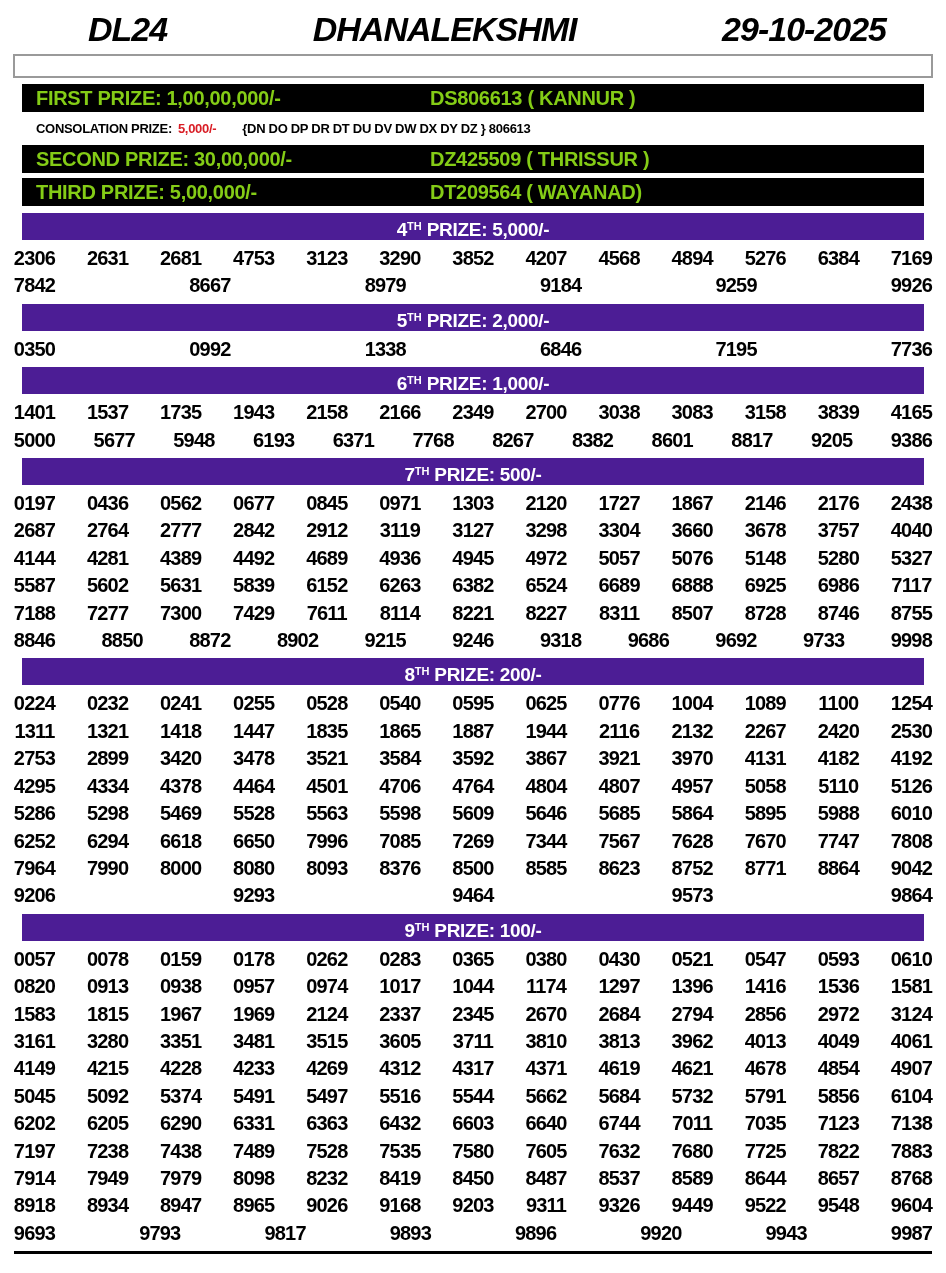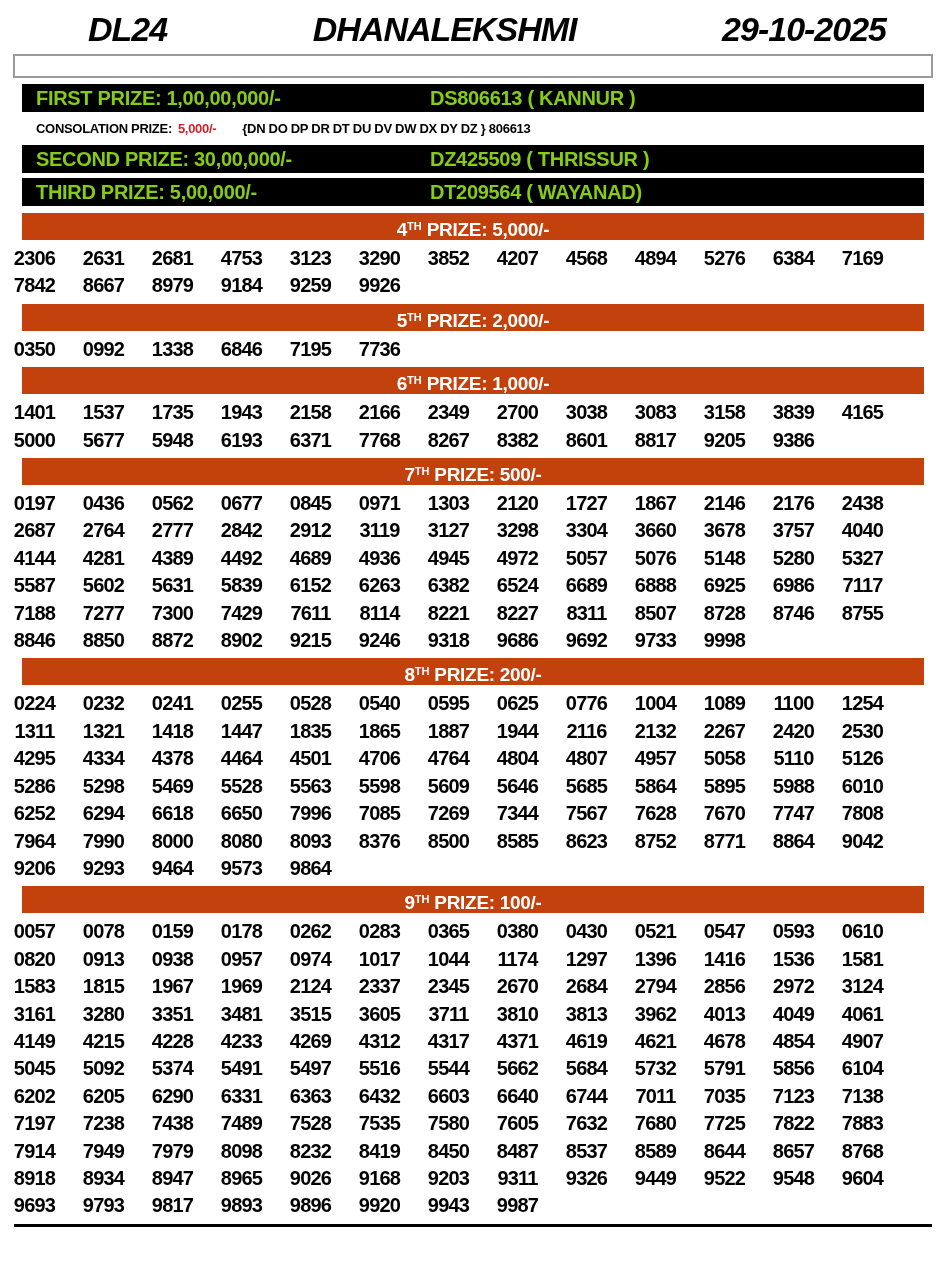--- a/index.html
+++ b/index.html
@@ -30,24 +30,24 @@
   .consolation{
     margin:2px 22px 5px 22px;height:23px;display:flex;align-items:center;
     font-size:13px;letter-spacing:-0.3px;
   }
   .consolation .c-label{padding-left:14px;}
   .consolation .c-amount{color:#d91e26;margin-left:6px;}
   .consolation .c-series{margin-left:26px;}
   .tier{margin-bottom:4px;}
   .tier-header{
     margin:0 22px 5px 22px;height:27px;line-height:27px;
-    background:#c2410c;color:#fff;text-align:center;font-size:19px;letter-spacing:-0.3px;
+    background:#4c1d95;color:#fff;text-align:center;font-size:19px;letter-spacing:-0.3px;
   }
   .tier-header sup{font-size:11px;vertical-align:6px;letter-spacing:0;}
-  .num-row{display:flex;justify-content:flex-start;line-height:27.4px;}
+  .num-row{display:flex;justify-content:space-between;line-height:27.4px;}
   .num{
     width:69px;text-align:center;font-size:20px;letter-spacing:-0.8px;
     white-space:nowrap;
   }
   .bottom-rule{margin:3px 14px 0 14px;height:3px;background:#000;}
 </style>
 </head>
 <body>
 
 <div>
@@ -268,20 +268,35 @@
           <span class="num">1865</span>
           <span class="num">1887</span>
           <span class="num">1944</span>
           <span class="num">2116</span>
           <span class="num">2132</span>
           <span class="num">2267</span>
           <span class="num">2420</span>
           <span class="num">2530</span>
         </div>
         <div class="num-row">
+          <span class="num">2753</span>
+          <span class="num">2899</span>
+          <span class="num">3420</span>
+          <span class="num">3478</span>
+          <span class="num">3521</span>
+          <span class="num">3584</span>
+          <span class="num">3592</span>
+          <span class="num">3867</span>
+          <span class="num">3921</span>
+          <span class="num">3970</span>
+          <span class="num">4131</span>
+          <span class="num">4182</span>
+          <span class="num">4192</span>
+        </div>
+        <div class="num-row">
           <span class="num">4295</span>
           <span class="num">4334</span>
           <span class="num">4378</span>
           <span class="num">4464</span>
           <span class="num">4501</span>
           <span class="num">4706</span>
           <span class="num">4764</span>
           <span class="num">4804</span>
           <span class="num">4807</span>
           <span class="num">4957</span>

